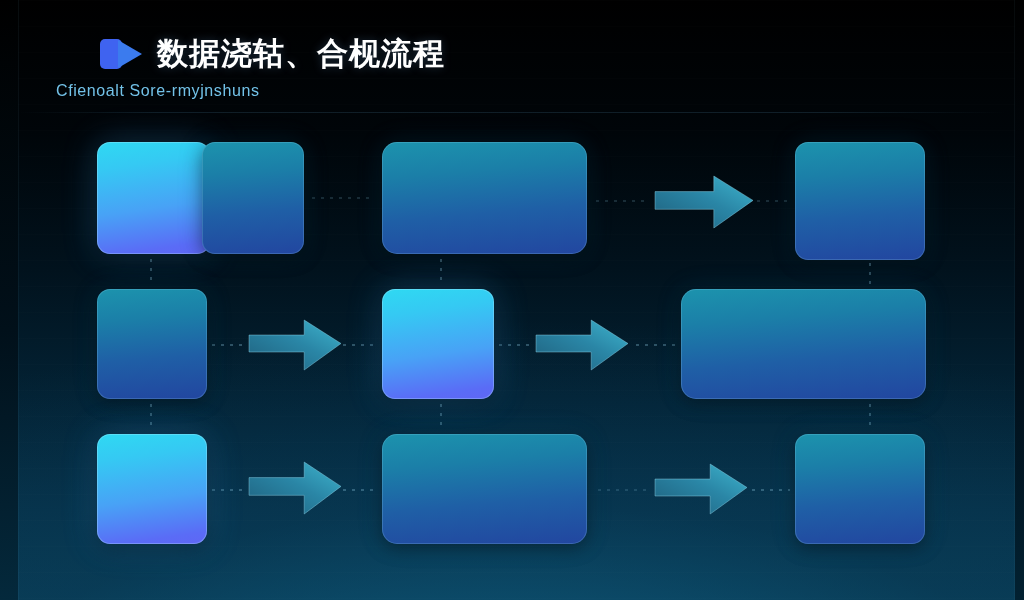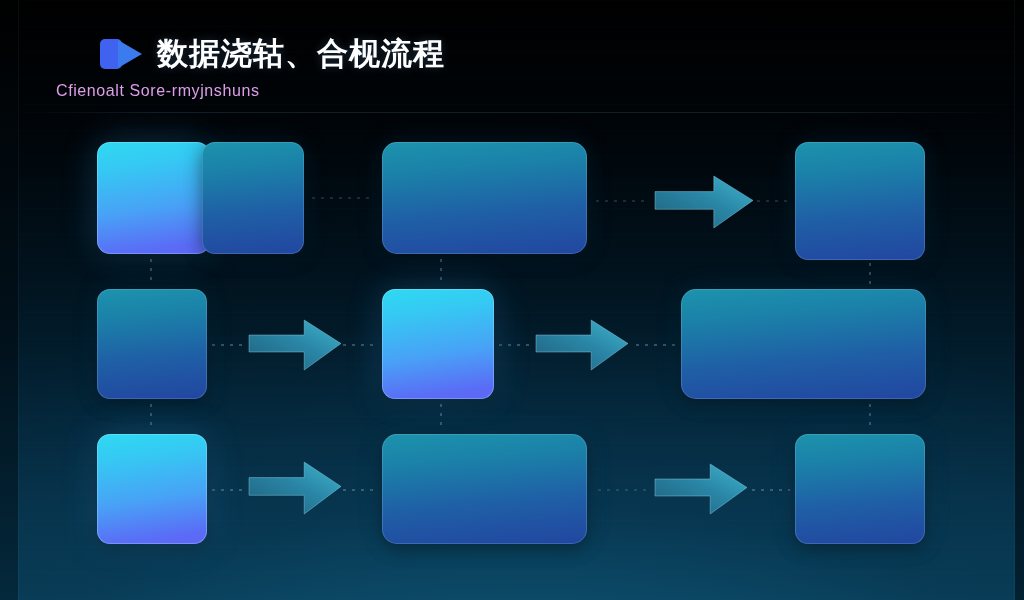--- a/index.html
+++ b/index.html
@@ -56,21 +56,21 @@
     color: #ffffff;
     font-size: 31px;
     font-weight: 700;
     letter-spacing: 1px;
     line-height: 1;
     white-space: nowrap;
     text-shadow: 0 0 10px rgba(120,190,255,0.25);
   }
   #page-subtitle {
     position: absolute; left: 56px; top: 82px;
-    color: #f0abfc;
+    color: #7dd3fc;
     font-size: 16px;
     letter-spacing: .6px;
     white-space: nowrap;
     filter: blur(0.55px);
     opacity: .92;
   }
   #header-rule {
     position: absolute; left: 18px; top: 112px; width: 988px; height: 1px;
     background: linear-gradient(90deg, rgba(90,150,190,0.00) 0%, rgba(95,160,200,0.16) 14%, rgba(95,160,200,0.17) 82%, rgba(90,150,190,0.00) 100%);
   }

